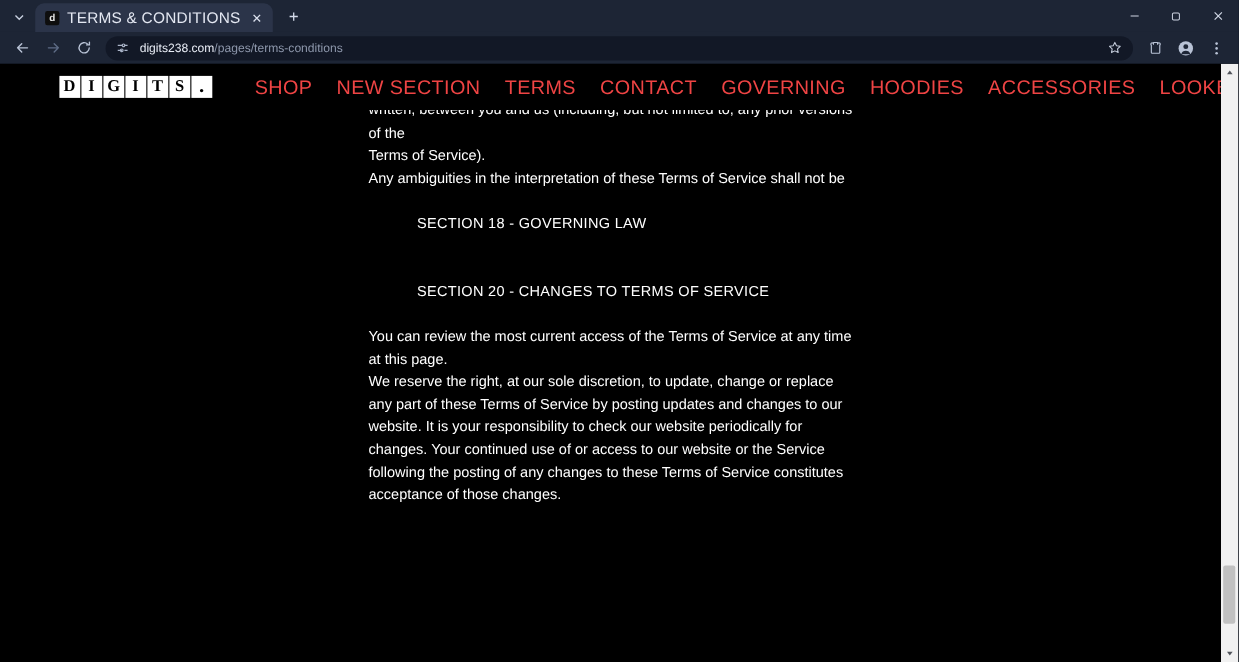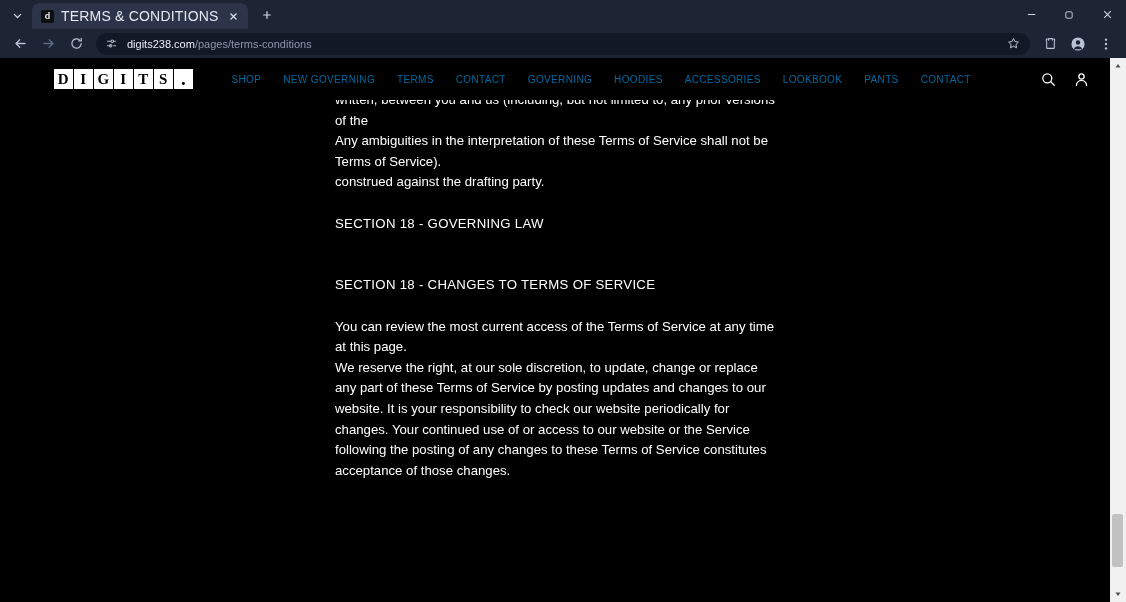--- a/index.html
+++ b/index.html
@@ -97,34 +97,34 @@
   .logo-box {
     width:18.5px; height:20px; background:#fff; color:#000;
     display:flex; align-items:center; justify-content:center;
     font-family:"Liberation Serif", serif;
     font-size:15px; font-weight:bold; line-height:1;
   }
   .logo-box.dot { font-size:19px; align-items:flex-end; padding-bottom:1px; }
 
   .nav { display:flex; align-items:center; gap:22px; margin-left:39px; }
   .nav a {
-    color:#0369a1; font-size:10px; letter-spacing:.35px;
+    color:#ef4444; font-size:18px; letter-spacing:.35px;
     text-decoration:none; white-space:nowrap;
   }
   .header-icons { margin-left:auto; display:flex; align-items:center; gap:16px; padding-right:8px; }
   .hdr-icon { color:#fff; display:flex; align-items:center; position:relative; }
 
   
   .article {
     padding:0 0 0 335px; color:#fff;
     font-size:13.2px; line-height:20.6px;
     position:relative; margin-top:-10px;
   }
   .article p { max-width:446px; margin:0; }
-  .article p.heading { letter-spacing:.3px; }
+  .article p.heading { letter-spacing:.3px;margin-left:44px; }
   .spacer-sm { height:20.6px; }
 
   
   .scrollbar {
     width:16px; background:#f1f1f1; position:relative; flex:none;
     display:flex; flex-direction:column; align-items:center;
   }
   .sb-arrow {
     width:16px; height:16px; display:flex; align-items:center; justify-content:center;
     flex:none; color:#50535a;
@@ -253,21 +253,21 @@
           <span class="logo-box">I</span>
           <span class="logo-box">G</span>
           <span class="logo-box">I</span>
           <span class="logo-box">T</span>
           <span class="logo-box">S</span>
           <span class="logo-box dot">.</span>
         </div>
 
         <nav class="nav">
           <a href="#">SHOP</a>
-          <a href="#">NEW GOVERNING</a>
+          <a href="#">NEW SECTION</a>
           <a href="#">TERMS</a>
           <a href="#">CONTACT</a>
           <a href="#">GOVERNING</a>
           <a href="#">HOODIES</a>
           <a href="#">ACCESSORIES</a>
           <a href="#">LOOKBOOK</a>
           <a href="#">PANTS</a>
           <a href="#">CONTACT</a>
         </nav>
 
@@ -284,30 +284,29 @@
               <path d="M4 17a6 6 0 0 1 12 0" stroke-linecap="round"></path>
             </svg>
           </span>
 
         </div>
       </header>
 
       <div class="article">
 
         <p>written, between you and us (including, but not limited to, any prior versions of the</p>
+        <p>Terms of Service).</p>
         <p>Any ambiguities in the interpretation of these Terms of Service shall not be</p>
-        <p>Terms of Service).</p>
-        <p>construed against the drafting party.</p>
 
         <div class="spacer-sm"></div>
         <p class="heading">SECTION 18 - GOVERNING LAW</p>
         <div class="spacer-sm"></div>
 
         <div class="spacer-sm"></div>
-        <p class="heading">SECTION 18 - CHANGES TO TERMS OF SERVICE</p>
+        <p class="heading">SECTION 20 - CHANGES TO TERMS OF SERVICE</p>
         <div class="spacer-sm"></div>
         <p>You can review the most current access of the Terms of Service at any time at this page.</p>
         <p>We reserve the right, at our sole discretion, to update, change or replace any part of these Terms of Service by posting updates and changes to our website. It is your responsibility to check our website periodically for changes. Your continued use of or access to our website or the Service following the posting of any changes to these Terms of Service constitutes acceptance of those changes.</p>
 
         <div class="spacer-sm"></div>
         <div class="spacer-sm"></div>
 
       </div>
     </div>
 

